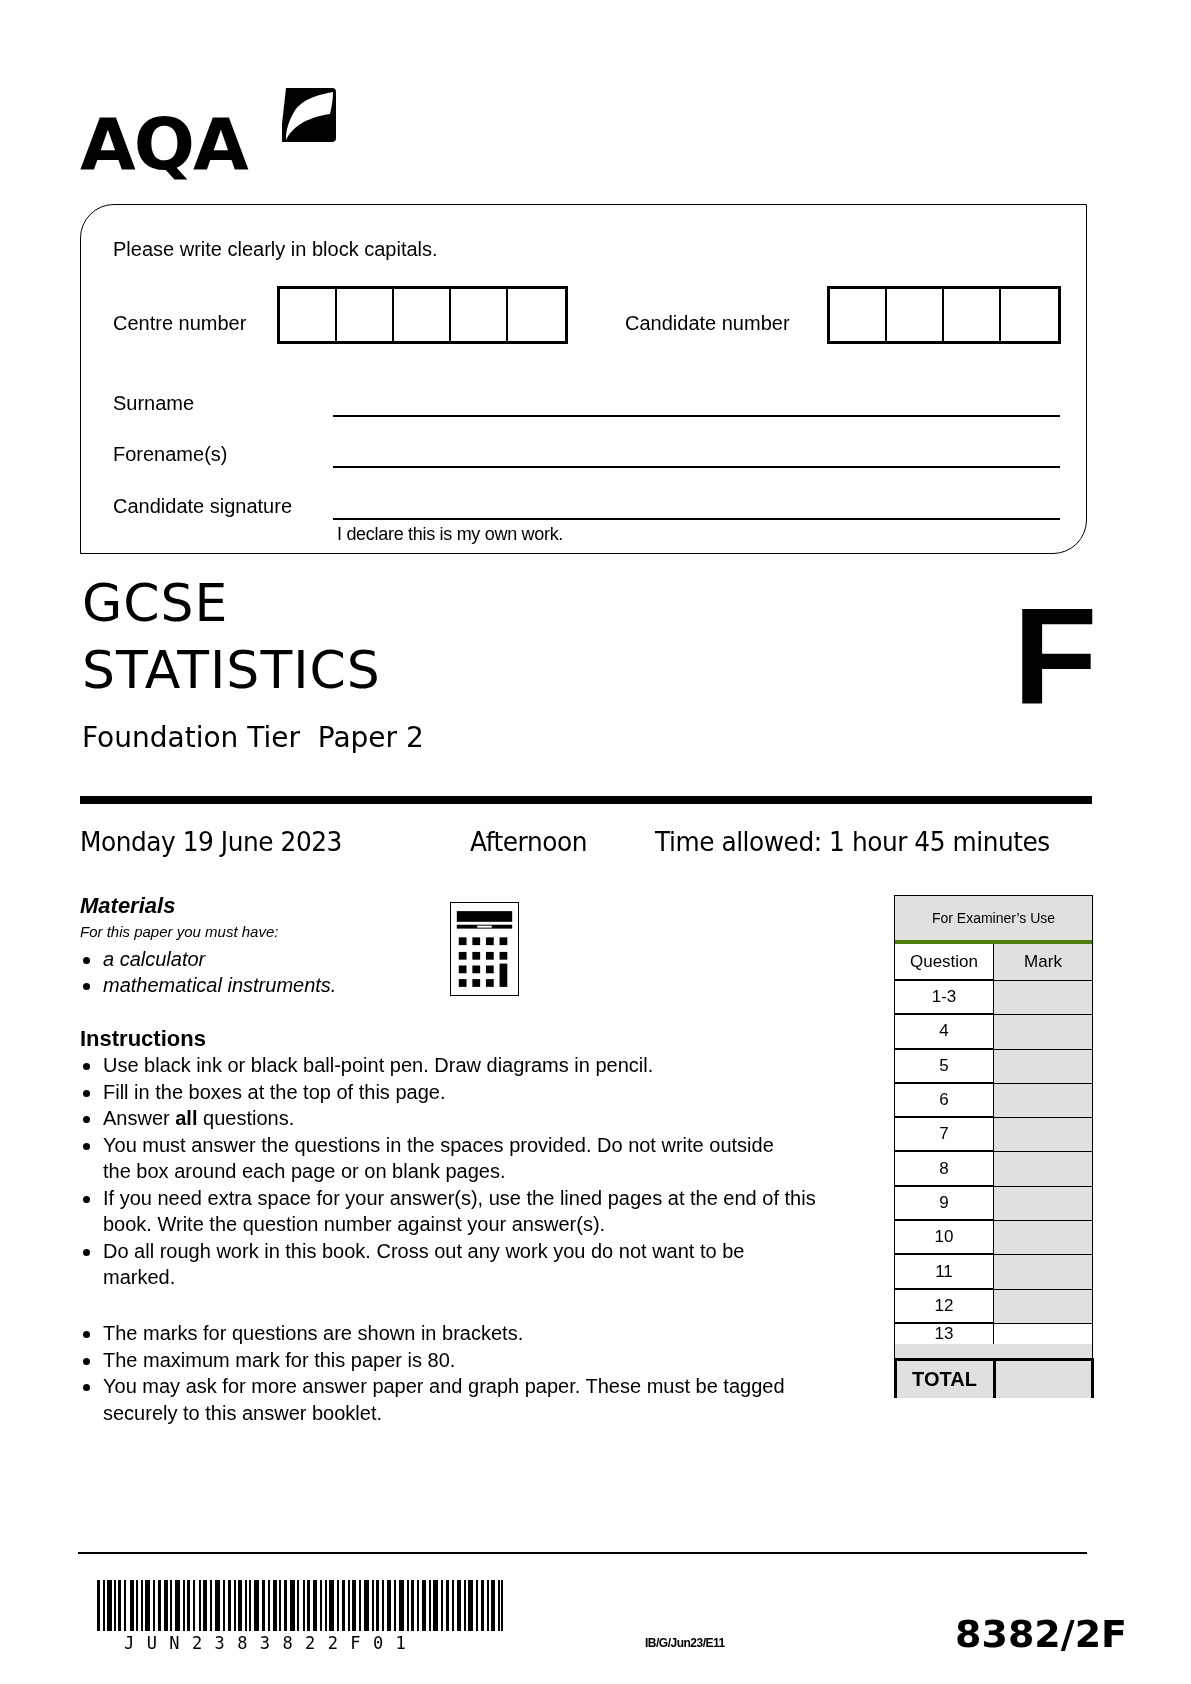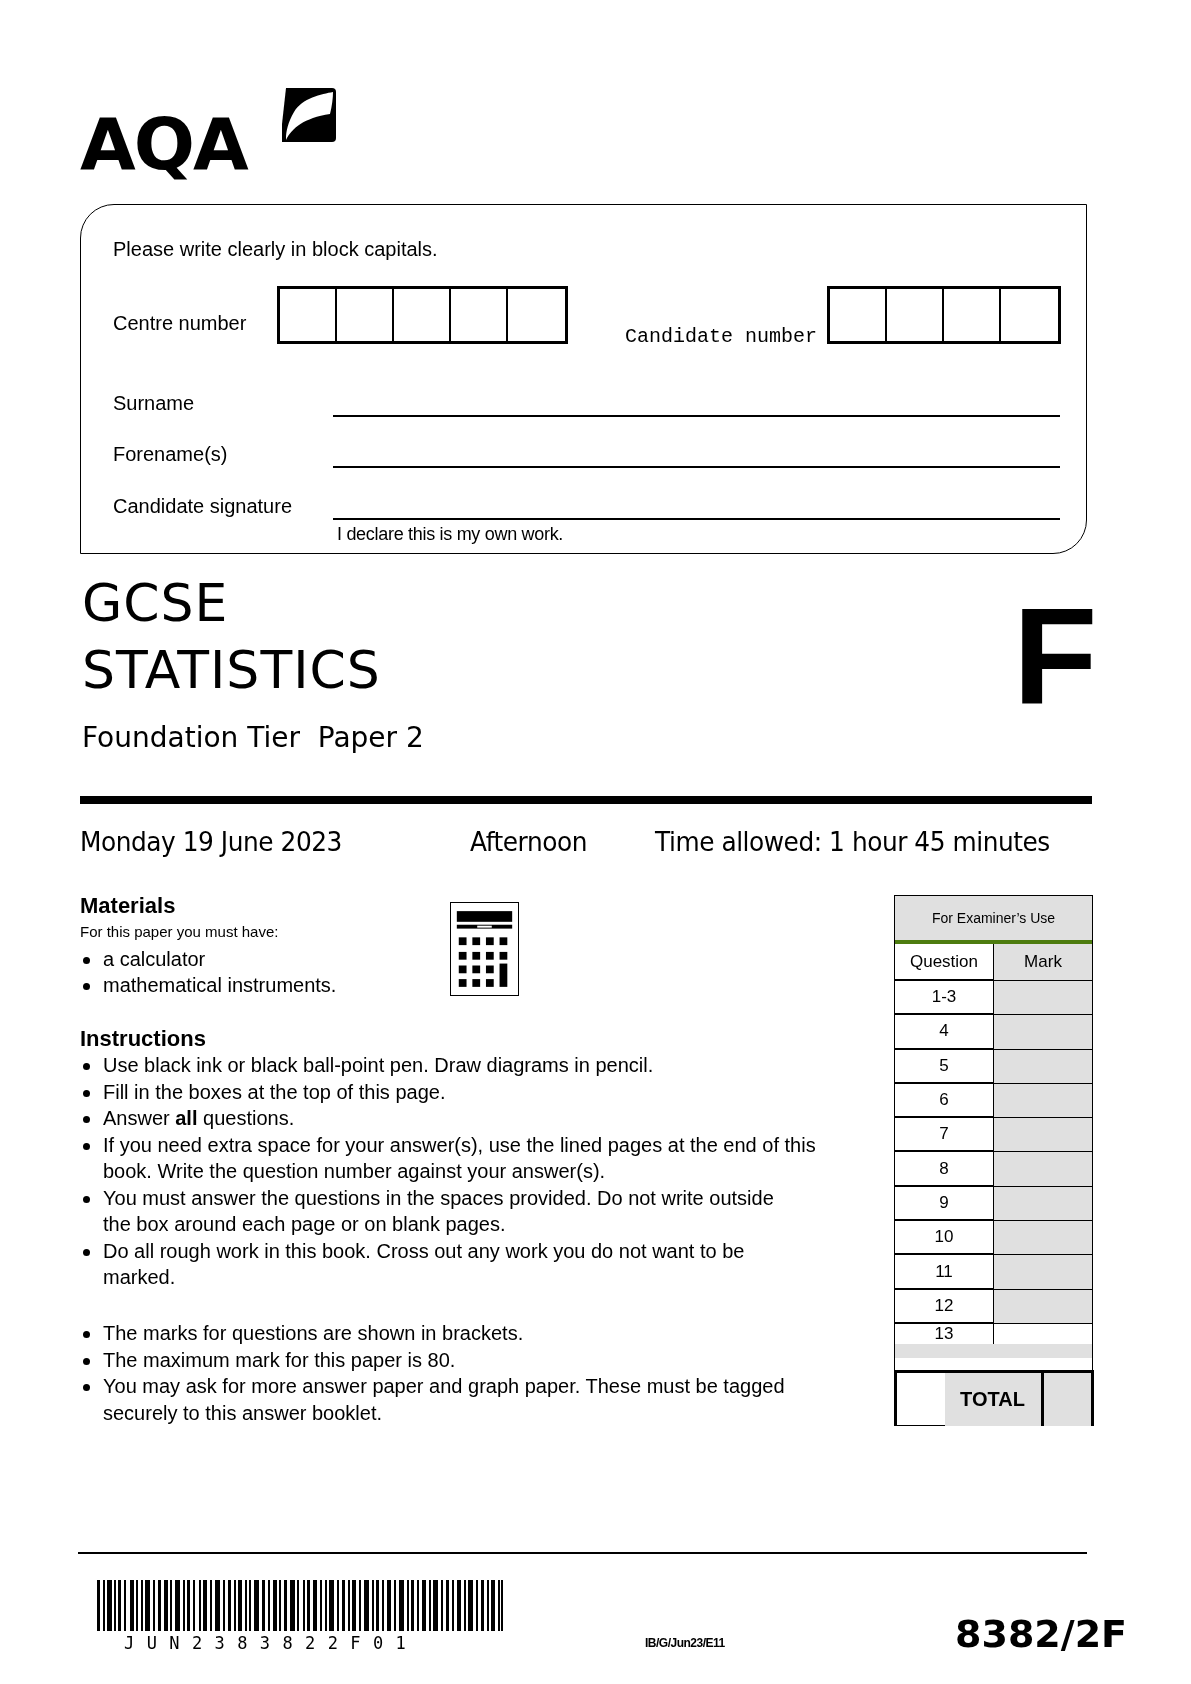--- a/index.html
+++ b/index.html
@@ -38,21 +38,21 @@
   
   .calc { left: 450px; top: 902px; width: 69px; height: 94px; border: 1.5px solid #000; }
 
   
   .ex-table { left: 894px; top: 895px; width: 199px; border: 1.5px solid #000; }
   .ex-head { height: 48px; background: #e0e0e0; border-bottom: 4px solid #4d7c0f; font-size: 14px; display: flex; align-items: center; justify-content: center; }
   .ex-row { display: flex; height: 34.3px; border-bottom: 1.5px solid #000; }
   .ex-row .q { width: 99px; display: flex; align-items: center; justify-content: center; font-size: 17px; border-right: 1.5px solid #000; background: #fff; border-bottom: 1px solid #000; }
   .ex-row .m { flex: 1; background: #e0e0e0; display: flex; align-items: center; justify-content: center; font-size: 17px; }
   .ex-row.hdr { height: 37px; }
-  .ex-row.total { height: 56px; border: 3px solid #000; border-bottom: none; margin: 12px -1.5px -1.5px -1.5px; padding-left: 48px; }
+  .ex-row.total { height: 40px; border: 3px solid #000; border-bottom: none; margin: 0 -1.5px -1.5px -1.5px; }
   .ex-row.total .q { background: #e0e0e0; font-weight: bold; font-size: 20px; border-right: 3px solid #000; border-bottom: none; }
 
   
   .foot-line { left: 78px; top: 1552px; width: 1009px; height: 1.5px; background: #000; }
   .barcode { left: 97px; top: 1580px; width: 406px; height: 51px; }
   .barcode-text { left: 124px; top: 1633px; font-family: "DejaVu Sans Mono", monospace; font-size: 17px; letter-spacing: 12.4px; }
   .ref-code { left: 645px; top: 1636px; font-size: 12px; font-weight: bold; letter-spacing: -0.5px; }
   .paper-code { left: 955px; top: 1614px; font-family: "DejaVu Sans", sans-serif; font-weight: bold; font-size: 38px; line-height: 40px; }
 </style>
 </head>
@@ -71,21 +71,21 @@
 
 <span class="txt" style="left:113px;top:312px;">Centre number</span>
 <div class="boxes" style="left:277px;top:286px;">
   <div class="cell"></div>
   <div class="cell"></div>
   <div class="cell"></div>
   <div class="cell"></div>
   <div class="cell"></div>
 </div>
 
-<span class="txt" style="left:625px;top:326px;font-family:Liberation Mono, monospace;">Candidate number</span>
+<span class="txt" style="left:625px;top:312px;">Candidate number</span>
 <div class="boxes" style="left:827px;top:286px;">
   <div class="cell"></div>
   <div class="cell"></div>
   <div class="cell"></div>
   <div class="cell"></div>
 </div>
 
 <span class="txt" style="left:113px;top:392px;">Surname</span>
 <div class="line" style="left:333px;top:415px;width:727px;"></div>
 
@@ -100,21 +100,21 @@
 <div class="abs title" style="left:82px;top:640px;">STATISTICS</div>
 <div class="abs subtitle" style="left:82px;top:722px;white-space:pre;">Foundation Tier  Paper 2</div>
 <div class="abs tier-letter" style="left:1013px;top:596px;">F</div>
 
 <div class="abs thick-bar"></div>
 
 <div class="abs dateline" style="left:80px;top:826px;">Monday 19 June 2023</div>
 <div class="abs dateline" style="left:470px;top:826px;">Afternoon</div>
 <div class="abs dateline" style="left:655px;top:826px;">Time allowed: 1 hour 45 minutes</div>
 
-<div class="abs" style="left:80px;top:893px;width:360px;">
+<div class="abs" style="left:80px;top:893px;width:360px;font-style:italic;">
   <div class="sec-h">Materials</div>
   <div class="sec-p">For this paper you must have:</div>
   <ul class="bul">
     <li>a calculator</li>
     <li>mathematical instruments.</li>
   </ul>
 </div>
 
 <svg class="abs calc" viewBox="0 0 69 94">
   <rect x="6" y="8" width="57" height="11" fill="#000"></rect>
@@ -138,22 +138,22 @@
       <rect x="36" y="78" width="8" height="8"></rect>
   </g>
 </svg>
 
 <div class="abs" style="left:80px;top:1026px;width:790px;">
   <div class="sec-h">Instructions</div>
   <ul class="bul">
     <li>Use black ink or black ball-point pen.  Draw diagrams in pencil.</li>
     <li>Fill in the boxes at the top of this page.</li>
     <li><span>Answer </span><span class="b">all</span><span> questions.</span></li>
+    <li style="width:720px;">You must answer the questions in the spaces provided.  Do not write outside the box around each page or on blank pages.</li>
     <li>If you need extra space for your answer(s), use the lined pages at the end of this book.  Write the question number against your answer(s).</li>
-    <li style="width:720px;">You must answer the questions in the spaces provided.  Do not write outside the box around each page or on blank pages.</li>
     <li style="width:700px;">Do all rough work in this book.  Cross out any work you do not want to be marked.</li>
   </ul>
 </div>
 
 <div class="abs" style="left:80px;top:1320px;width:770px;">
   <ul class="bul">
     <li>The marks for questions are shown in brackets.</li>
     <li>The maximum mark for this paper is 80.</li>
     <li style="width:740px;">You may ask for more answer paper and graph paper.  These must be tagged securely to this answer booklet.</li>
   </ul>

